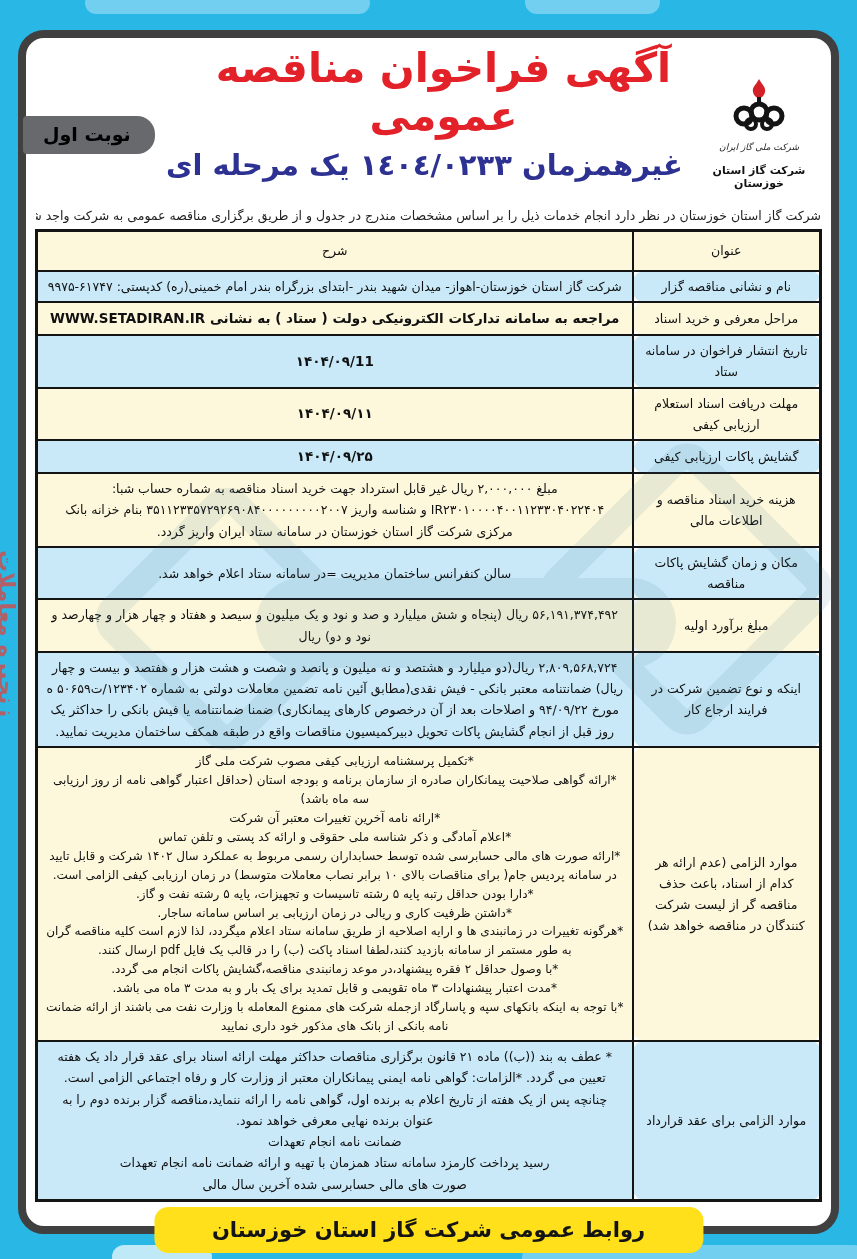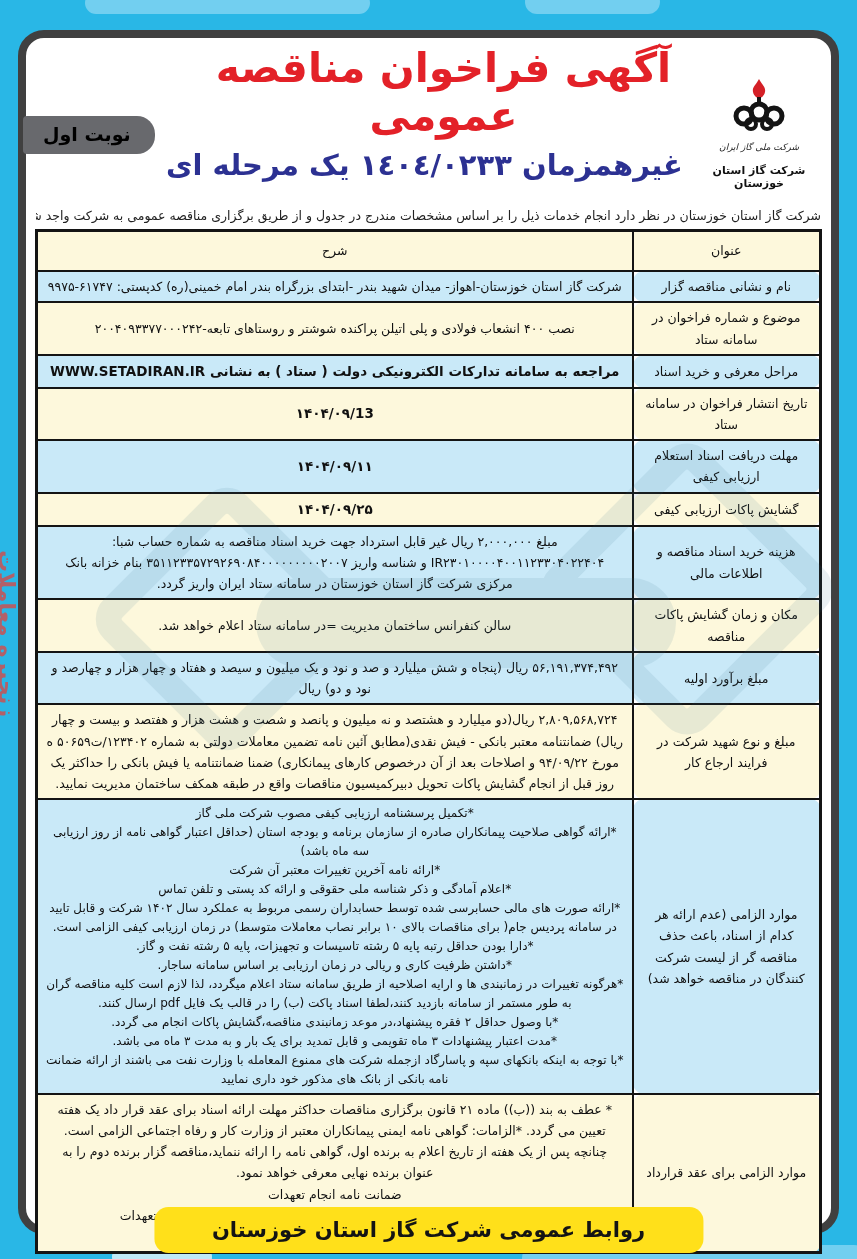--- a/index.html
+++ b/index.html
@@ -130,30 +130,26 @@
         <th>عنوان</th>
         <th>شرح</th>
       </tr>
     </thead>
     <tbody>
       <tr>
         <td class="title-cell">نام و نشانی مناقصه گزار</td>
         <td class="desc">شرکت گاز استان خوزستان-اهواز- میدان شهید بندر -ابتدای بزرگراه بندر امام خمینی(ره) کدپستی: ۶۱۷۴۷-۹۹۷۵</td>
       </tr>
       <tr>
-        <td class="title-cell">موضوع و شماره فراخوان در سامانه ستاد</td>
-        <td class="desc">نصب ۴۰۰ انشعاب فولادی و پلی اتیلن پراکنده شوشتر و روستاهای تابعه-۲۰۰۴۰۹۳۳۷۷۰۰۰۲۴۲</td>
-      </tr>
-      <tr>
         <td class="title-cell">مراحل معرفی و خرید اسناد</td>
         <td class="desc bold">مراجعه به سامانه تدارکات الکترونیکی دولت ( ستاد ) به نشانی WWW.SETADIRAN.IR</td>
       </tr>
       <tr>
         <td class="title-cell">تاریخ انتشار فراخوان در سامانه ستاد</td>
-        <td class="desc bold">۱۴۰۴/۰۹/13</td>
+        <td class="desc bold">۱۴۰۴/۰۹/11</td>
       </tr>
       <tr>
         <td class="title-cell">مهلت دریافت اسناد استعلام ارزیابی کیفی</td>
         <td class="desc bold">۱۴۰۴/۰۹/۱۱</td>
       </tr>
       <tr>
         <td class="title-cell">گشایش پاکات ارزیابی کیفی</td>
         <td class="desc bold">۱۴۰۴/۰۹/۲۵</td>
       </tr>
       <tr>
@@ -162,21 +158,21 @@
       </tr>
       <tr>
         <td class="title-cell">مکان و زمان گشایش پاکات مناقصه</td>
         <td class="desc">سالن کنفرانس ساختمان مدیریت =در سامانه ستاد اعلام خواهد شد.</td>
       </tr>
       <tr>
         <td class="title-cell">مبلغ برآورد اولیه</td>
         <td class="desc">۵۶,۱۹۱,۳۷۴,۴۹۲ ریال (پنجاه و شش میلیارد و صد و نود و یک میلیون و سیصد و هفتاد و چهار هزار و چهارصد و نود و دو) ریال</td>
       </tr>
       <tr>
-        <td class="title-cell">مبلغ و نوع شهید شرکت در فرایند ارجاع کار</td>
+        <td class="title-cell">اینکه و نوع تضمین شرکت در فرایند ارجاع کار</td>
         <td class="desc">۲,۸۰۹,۵۶۸,۷۲۴ ریال(دو میلیارد و هشتصد و نه میلیون و پانصد و شصت و هشت هزار و هفتصد و بیست و چهار ریال) ضمانتنامه معتبر بانکی - فیش نقدی(مطابق آئین نامه تضمین معاملات دولتی به شماره ۱۲۳۴۰۲/ت۵۰۶۵۹ ه مورخ ۹۴/۰۹/۲۲ و اصلاحات بعد از آن درخصوص کارهای پیمانکاری) ضمنا ضمانتنامه یا فیش بانکی را حداکثر یک روز قبل از انجام گشایش پاکات تحویل دبیرکمیسیون مناقصات واقع در طبقه همکف ساختمان مدیریت نمایید.</td>
       </tr>
       <tr class="req">
         <td class="title-cell">موارد الزامی (عدم ارائه هر کدام از اسناد، باعث حذف مناقصه گر از لیست شرکت کنندگان در مناقصه خواهد شد)</td>
         <td class="desc">*تکمیل پرسشنامه ارزیابی کیفی مصوب شرکت ملی گاز
 *ارائه گواهی صلاحیت پیمانکاران صادره از سازمان برنامه و بودجه استان (حداقل اعتبار گواهی نامه از روز ارزیابی سه ماه باشد)
 *ارائه نامه آخرین تغییرات معتبر آن شرکت
 *اعلام آمادگی و ذکر شناسه ملی حقوقی و ارائه کد پستی و تلفن تماس
 *ارائه صورت های مالی حسابرسی شده توسط حسابداران رسمی مربوط به عملکرد سال ۱۴۰۲ شرکت و قابل تایید در سامانه پردیس جام( برای مناقصات بالای ۱۰ برابر نصاب معاملات متوسط) در زمان ارزیابی کیفی الزامی است.
 *دارا بودن حداقل رتبه پایه ۵ رشته تاسیسات و تجهیزات، پایه ۵ رشته نفت و گاز.

